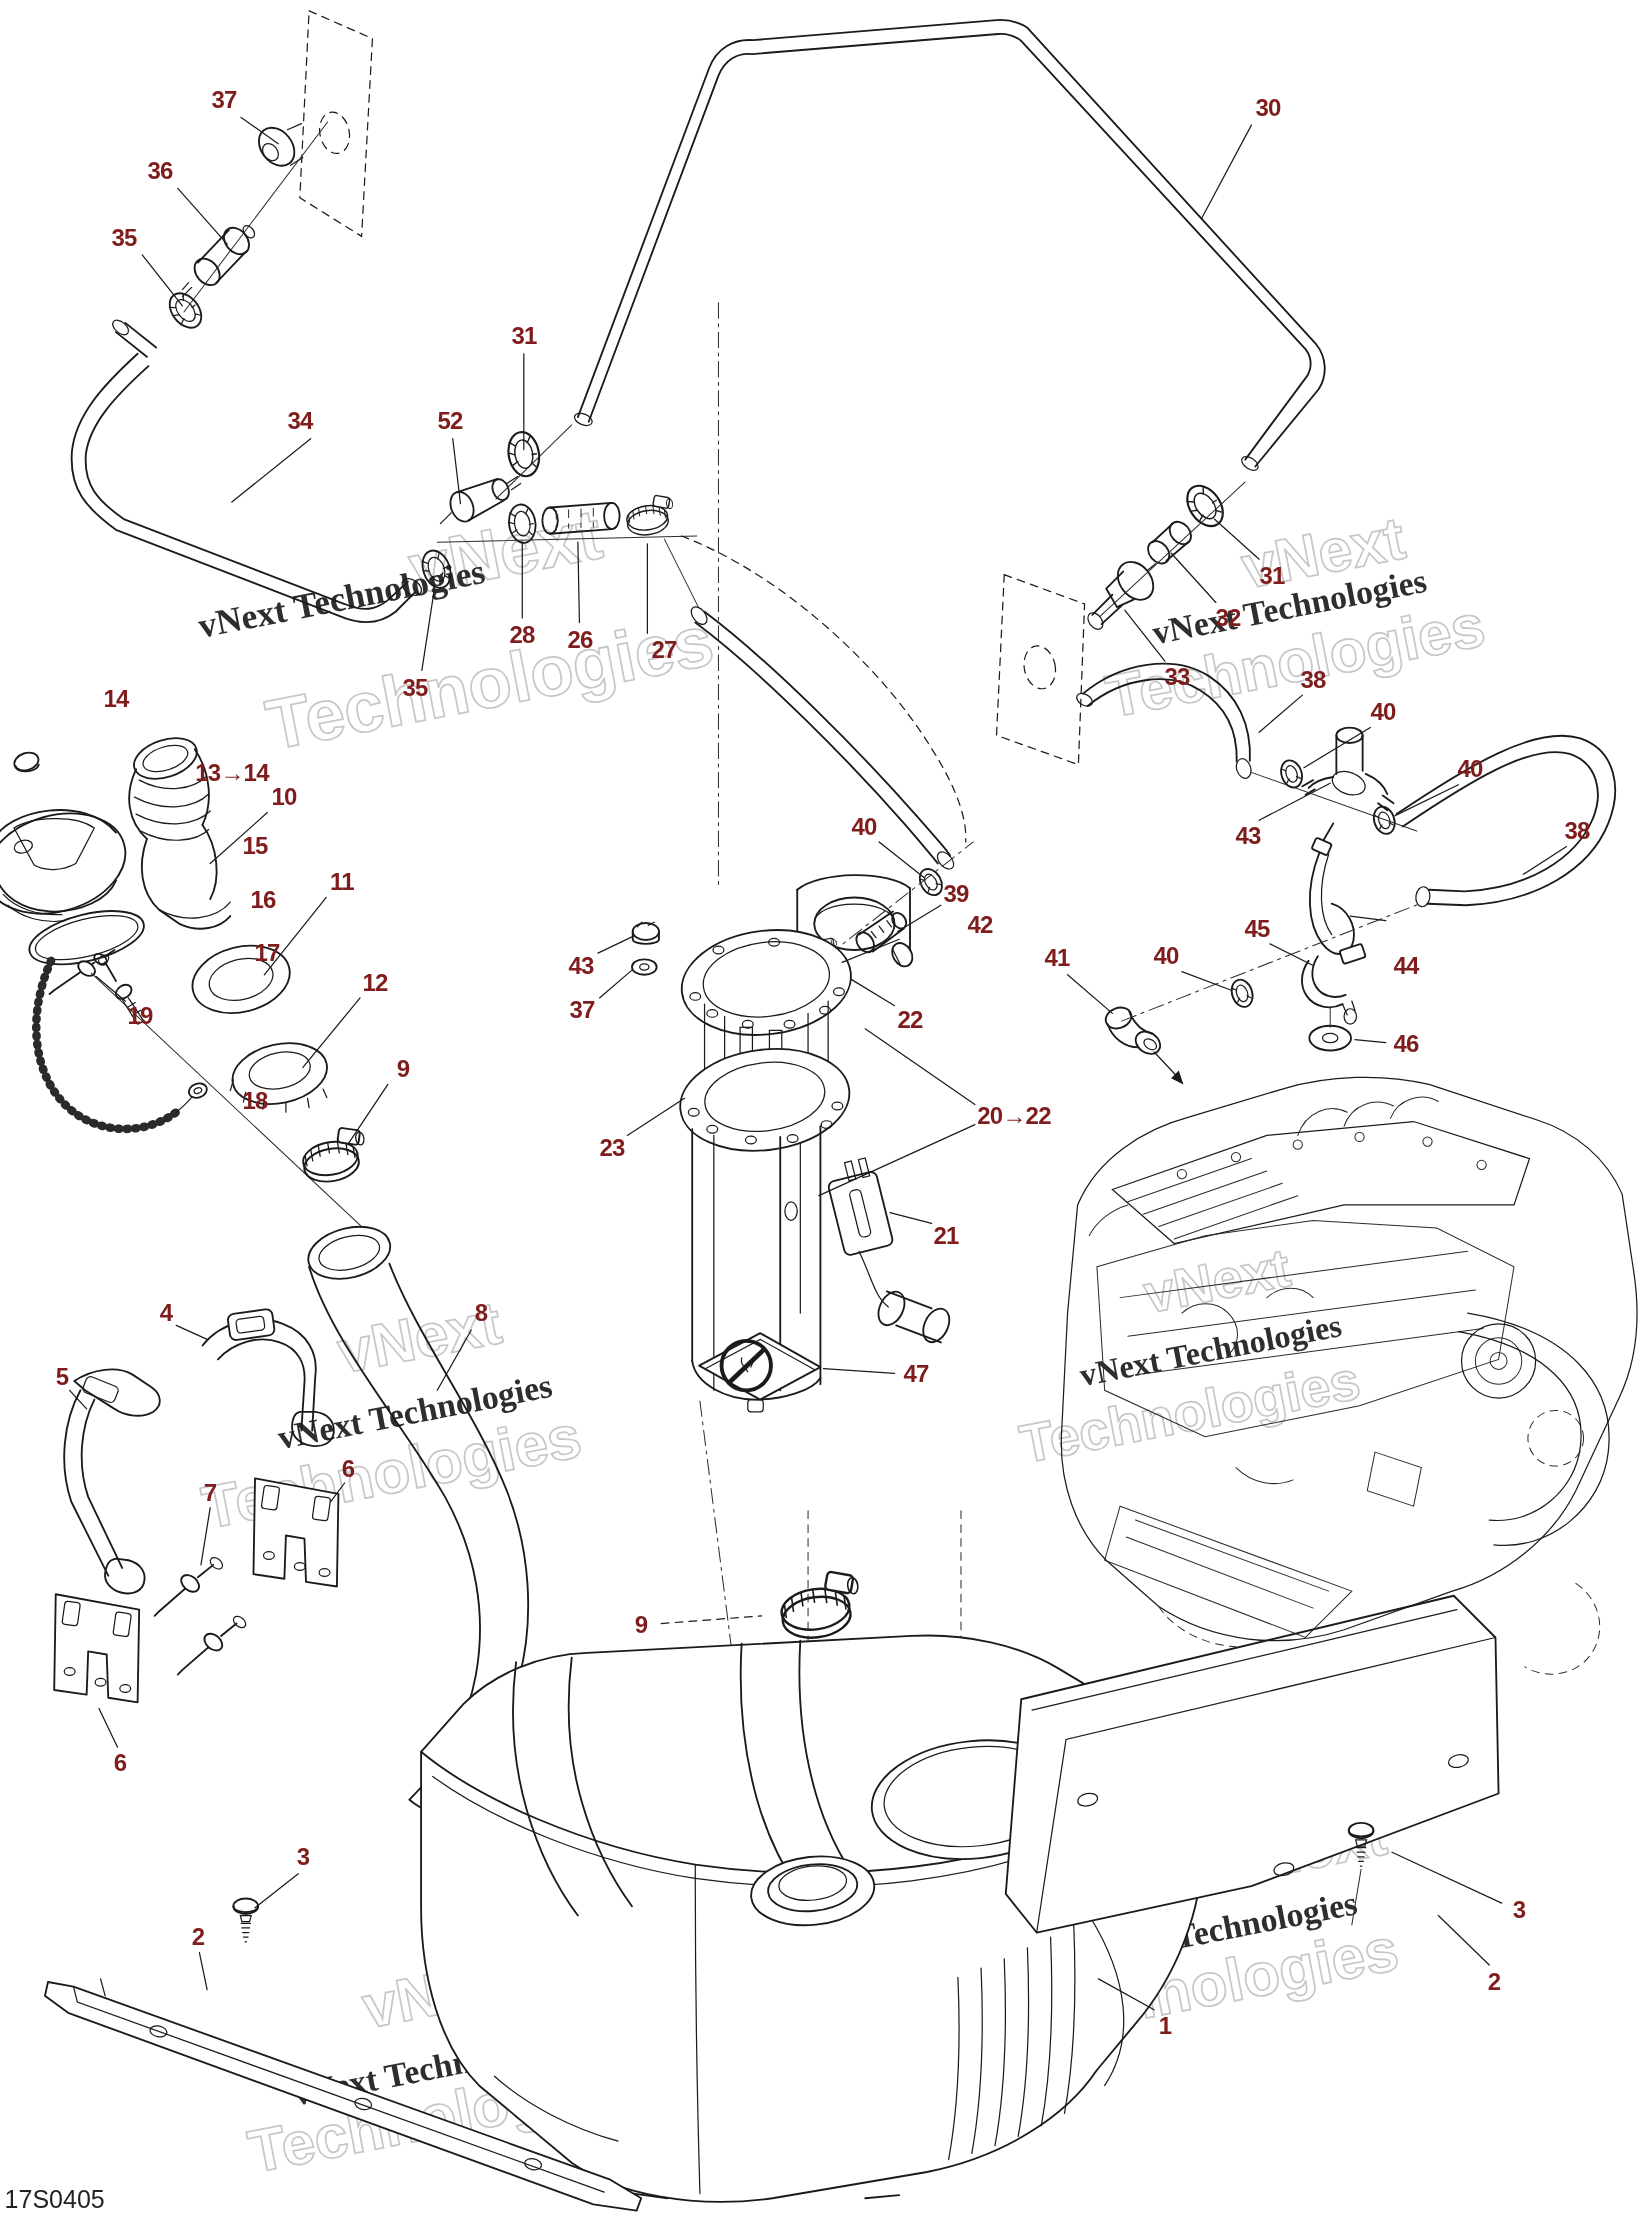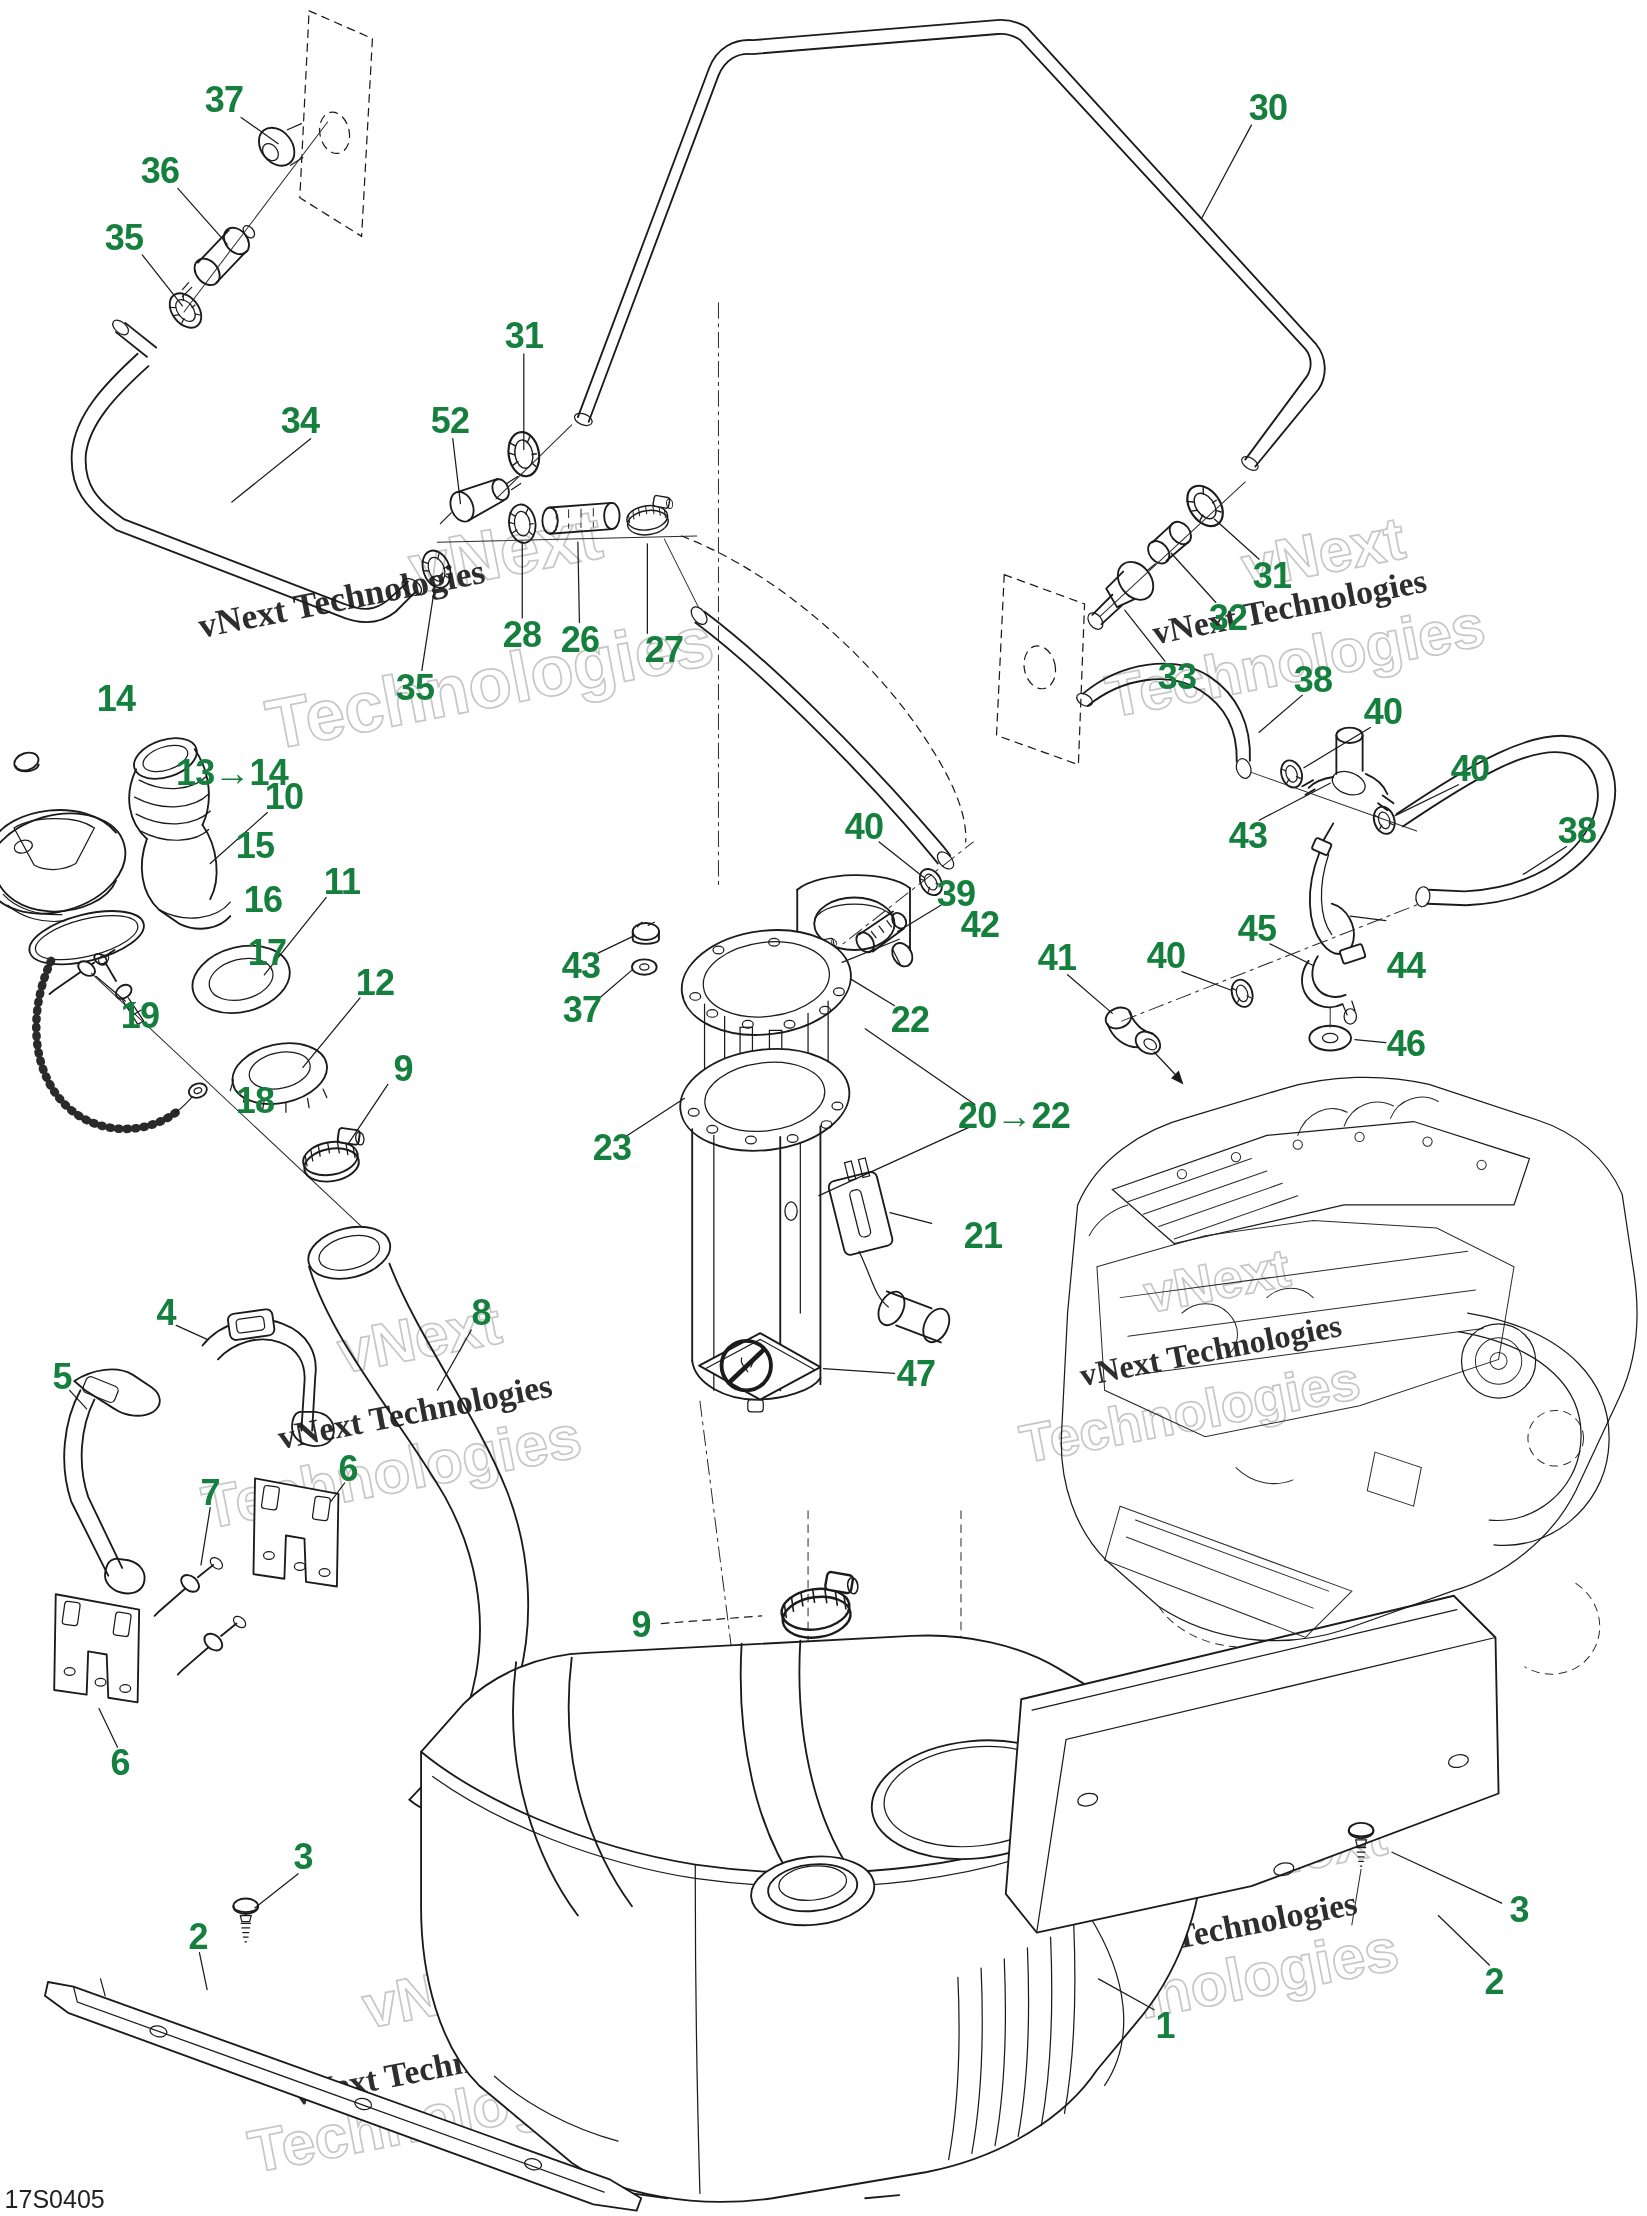--- a/index.html
+++ b/index.html
@@ -6,21 +6,21 @@
   .page{position:relative;width:1647px;height:2216px;background:#fff;overflow:hidden;
         font-family:"Liberation Sans", sans-serif;}
   svg{position:absolute;left:0;top:0;}
   .ln{fill:none;stroke:#1b1b1b;stroke-width:2.4;stroke-linecap:round;stroke-linejoin:round;}
   .ln-thin{fill:none;stroke:#1b1b1b;stroke-width:1.6;stroke-linecap:round;}
   .ln-fine{fill:none;stroke:#2a2a2a;stroke-width:1.3;stroke-linecap:round;}
   .dsh{stroke-dasharray:10 8;}
   .dd{stroke-dasharray:20 7 4 7;}
   .fillw{fill:#ffffff;stroke:#1b1b1b;stroke-width:2.4;stroke-linejoin:round;}
   .dark{fill:#1b1b1b;stroke:none;}
-  .callout{position:absolute;font-weight:700;font-size:36px;color:#15803d;
+  .callout{position:absolute;font-weight:700;font-size:24px;color:#7f1d1d;
            transform:translate(-50%,-50%);white-space:nowrap;letter-spacing:-0.8px;}
   .footer-code{position:absolute;left:4.6px;top:2185px;font-size:25px;font-weight:400;color:#222;
            font-family:"Liberation Sans",sans-serif;}
   .wm-script{font-family:"Liberation Serif", serif;font-weight:600;}
   .wm-outline{font-family:"Liberation Sans", sans-serif;font-weight:700;}
 </style>
 </head>
 <body>
 
 <div class="page">
@@ -560,21 +560,21 @@
       <div class="callout" style="left: 342px; top: 882px;">11</div>
       <div class="callout" style="left: 375px; top: 983px;">12</div>
       <div class="callout" style="left: 232px; top: 773px;">13→14</div>
       <div class="callout" style="left: 116px; top: 699px;">14</div>
       <div class="callout" style="left: 255px; top: 846px;">15</div>
       <div class="callout" style="left: 263px; top: 900px;">16</div>
       <div class="callout" style="left: 267px; top: 953px;">17</div>
       <div class="callout" style="left: 255px; top: 1101px;">18</div>
       <div class="callout" style="left: 140px; top: 1016px;">19</div>
       <div class="callout" style="left: 1014px; top: 1116px;">20→22</div>
-      <div class="callout" style="left: 946px; top: 1236px; margin-left: 37px;">21</div>
+      <div class="callout" style="left: 946px; top: 1236px;">21</div>
       <div class="callout" style="left: 910px; top: 1020px;">22</div>
       <div class="callout" style="left: 612px; top: 1148px;">23</div>
       <div class="callout" style="left: 581px; top: 966px;">43</div>
       <div class="callout" style="left: 582px; top: 1010px;">37</div>
       <div class="callout" style="left: 580px; top: 640px;">26</div>
       <div class="callout" style="left: 647px; top: 650px; margin-left: 17px;">27</div>
       <div class="callout" style="left: 522px; top: 635px;">28</div>
       <div class="callout" style="left: 450px; top: 421px;">52</div>
       <div class="callout" style="left: 1268px; top: 108px;">30</div>
       <div class="callout" style="left: 524px; top: 336px;">31</div>

